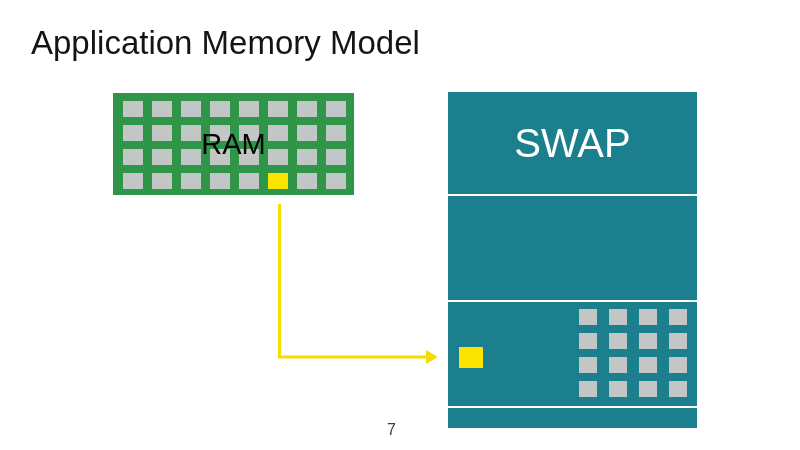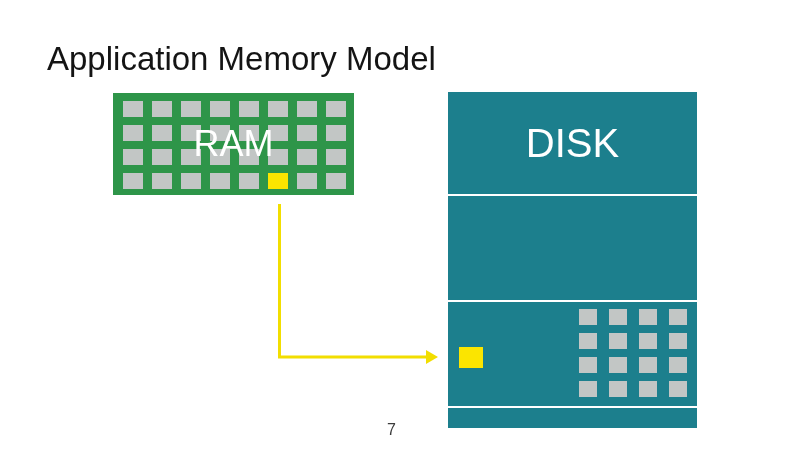--- a/index.html
+++ b/index.html
@@ -8,21 +8,21 @@
     width: 800px;
     height: 450px;
     background: #ffffff;
     font-family: "Liberation Sans", sans-serif;
     overflow: hidden;
   }
   .slide-title {
     position: absolute;
     left: 31px;
     top: 24px;
-    margin: 16px;
+    margin: 0;
     font-size: 33px;
     font-weight: 400;
     color: var(--title-color, #141414);
     white-space: nowrap;
   }
   
   .ram-box {
     position: absolute;
     left: 113px;
     top: 93px;
@@ -41,22 +41,22 @@
     row-gap: 8px;
   }
   .cell { background: var(--cell-gray, #c2c6c5); }
   .cell.hl { background: var(--page-yellow, #fbe500); }
   .ram-label {
     position: absolute;
     inset: 0;
     display: flex;
     align-items: center;
     justify-content: center;
-    color: #ffffff;
-    font-size: 36px;
+    color: #000000;
+    font-size: 29px;
     line-height: 1;
   }
   
   .disk-box {
     position: absolute;
     left: 448px;
     top: 92px;
     width: 249px;
     height: 336px;
     background: var(--disk-teal, #1c7f8d);
@@ -183,21 +183,21 @@
     <div class="ram-label">RAM</div>
   </div>
 
   <svg class="swap-arrow-svg" viewBox="0 0 800 450" xmlns="http://www.w3.org/2000/svg">
     <polyline points="279.5,204 279.5,357 427,357"></polyline>
     <polygon points="426,350 438,357 426,364"></polygon>
   </svg>
 
 
   <div class="disk-box">
-    <div class="disk-label-section">DISK</div>
+    <div class="disk-label-section">SWAP</div>
     <div class="divider d1"></div>
     <div class="divider d2"></div>
     <div class="divider d3"></div>
     <div class="disk-swapped-cell"></div>
     <div class="disk-grid">
         <div class="cell"></div>
         <div class="cell"></div>
         <div class="cell"></div>
         <div class="cell"></div>
         <div class="cell"></div>

